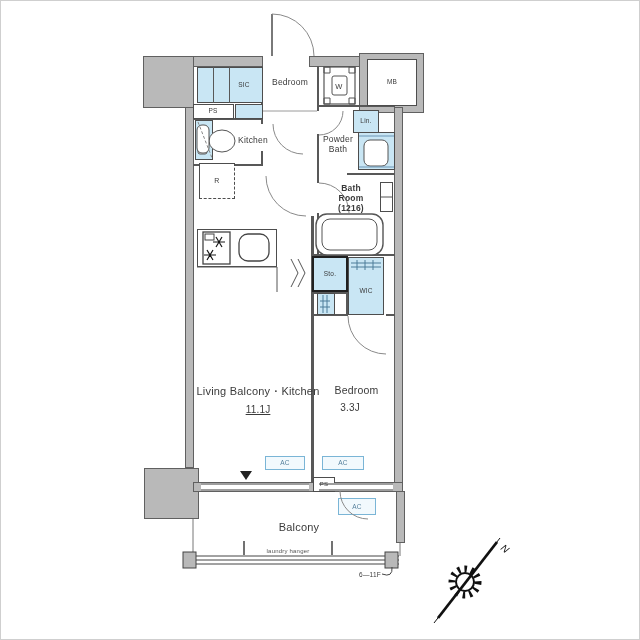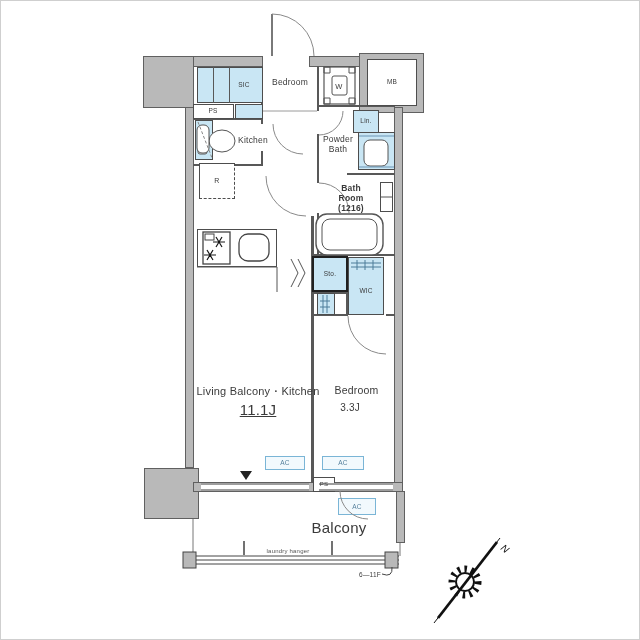--- a/index.html
+++ b/index.html
@@ -140,24 +140,24 @@
   <div class="lbl" style="left:252px;top:139px;font-size:8.5px;">Kitchen</div>
   <div class="lbl" style="left:337px;top:143px;font-size:8.5px;">Powder
 Bath</div>
   <div class="lbl" style="left:350px;top:197px;font-size:8.5px;font-weight:bold;">Bath
 Room
 (1216)</div>
   <div class="lbl" style="left:216px;top:180px;font-size:7px;">R</div>
   <div class="lbl" style="left:329px;top:273px;font-size:6.5px;">Sto.</div>
   <div class="lbl" style="left:365px;top:290px;font-size:6.5px;">WIC</div>
   <div class="lbl" style="left:257px;top:391px;font-size:11px;white-space:nowrap;">Living Balcony・Kitchen</div>
-  <div class="lbl" style="left:257px;top:409px;font-size:15px;text-decoration:underline;">11.1J</div>
+  <div class="lbl" style="left:257px;top:409px;font-size:10px;text-decoration:underline;">11.1J</div>
   <div class="lbl" style="left:350px;top:389px;font-size:10.5px;padding-left:11px;">Bedroom</div>
   <div class="lbl" style="left:349px;top:407px;font-size:10px;">3.3J</div>
   <div class="lbl blue-t" style="left:284px;top:462px;font-size:6.5px;">AC</div>
   <div class="lbl blue-t" style="left:342px;top:462px;font-size:6.5px;">AC</div>
   <div class="lbl blue-t" style="left:356px;top:506px;font-size:6.5px;">AC</div>
   <div class="lbl" style="left:323px;top:484px;font-size:6px;">PS</div>
-  <div class="lbl" style="left:298px;top:527px;font-size:15px;margin-left:40px;">Balcony</div>
+  <div class="lbl" style="left:298px;top:527px;font-size:11px;">Balcony</div>
   <div class="lbl" style="left:287px;top:551px;font-size:6px;color:#555;">laundry hanger</div>
   <div class="lbl" style="left:369px;top:574px;font-size:6.5px;">6—11F</div>
 
 </div>
 
 </body></html>

